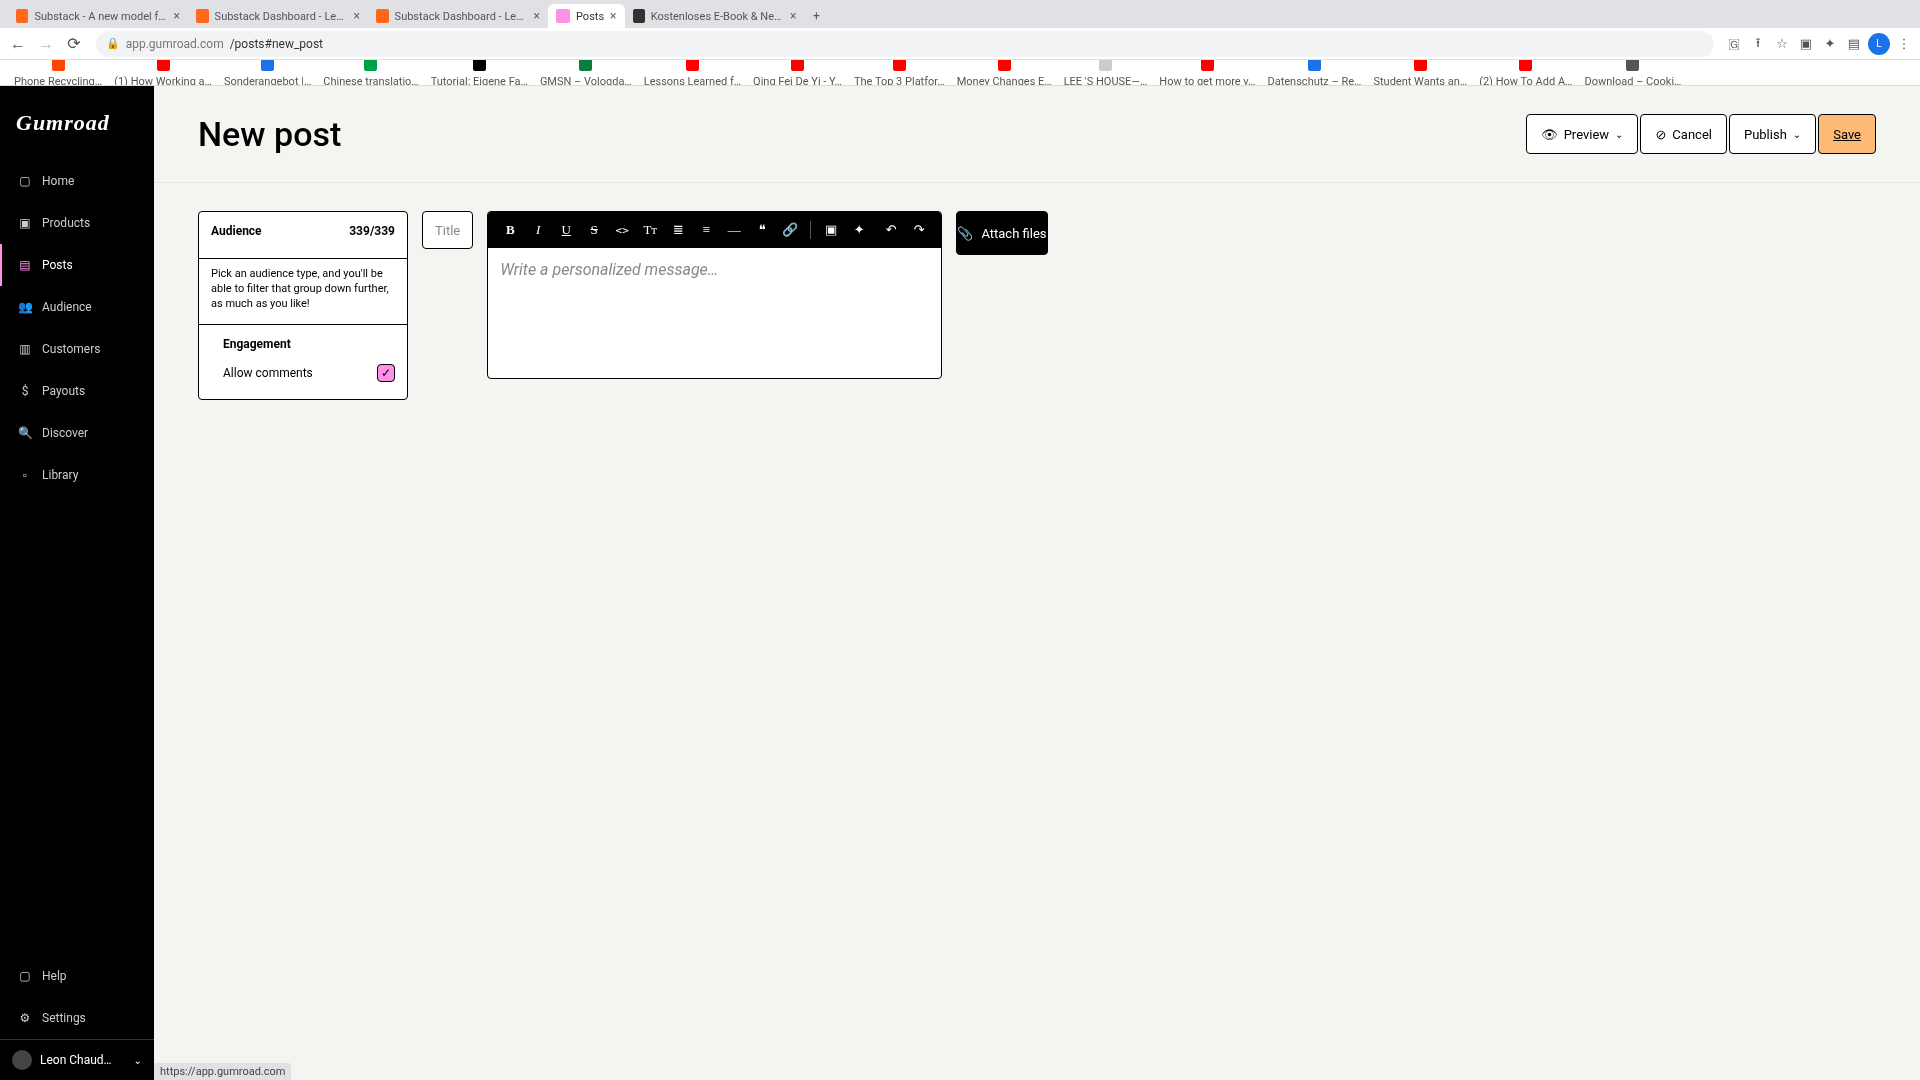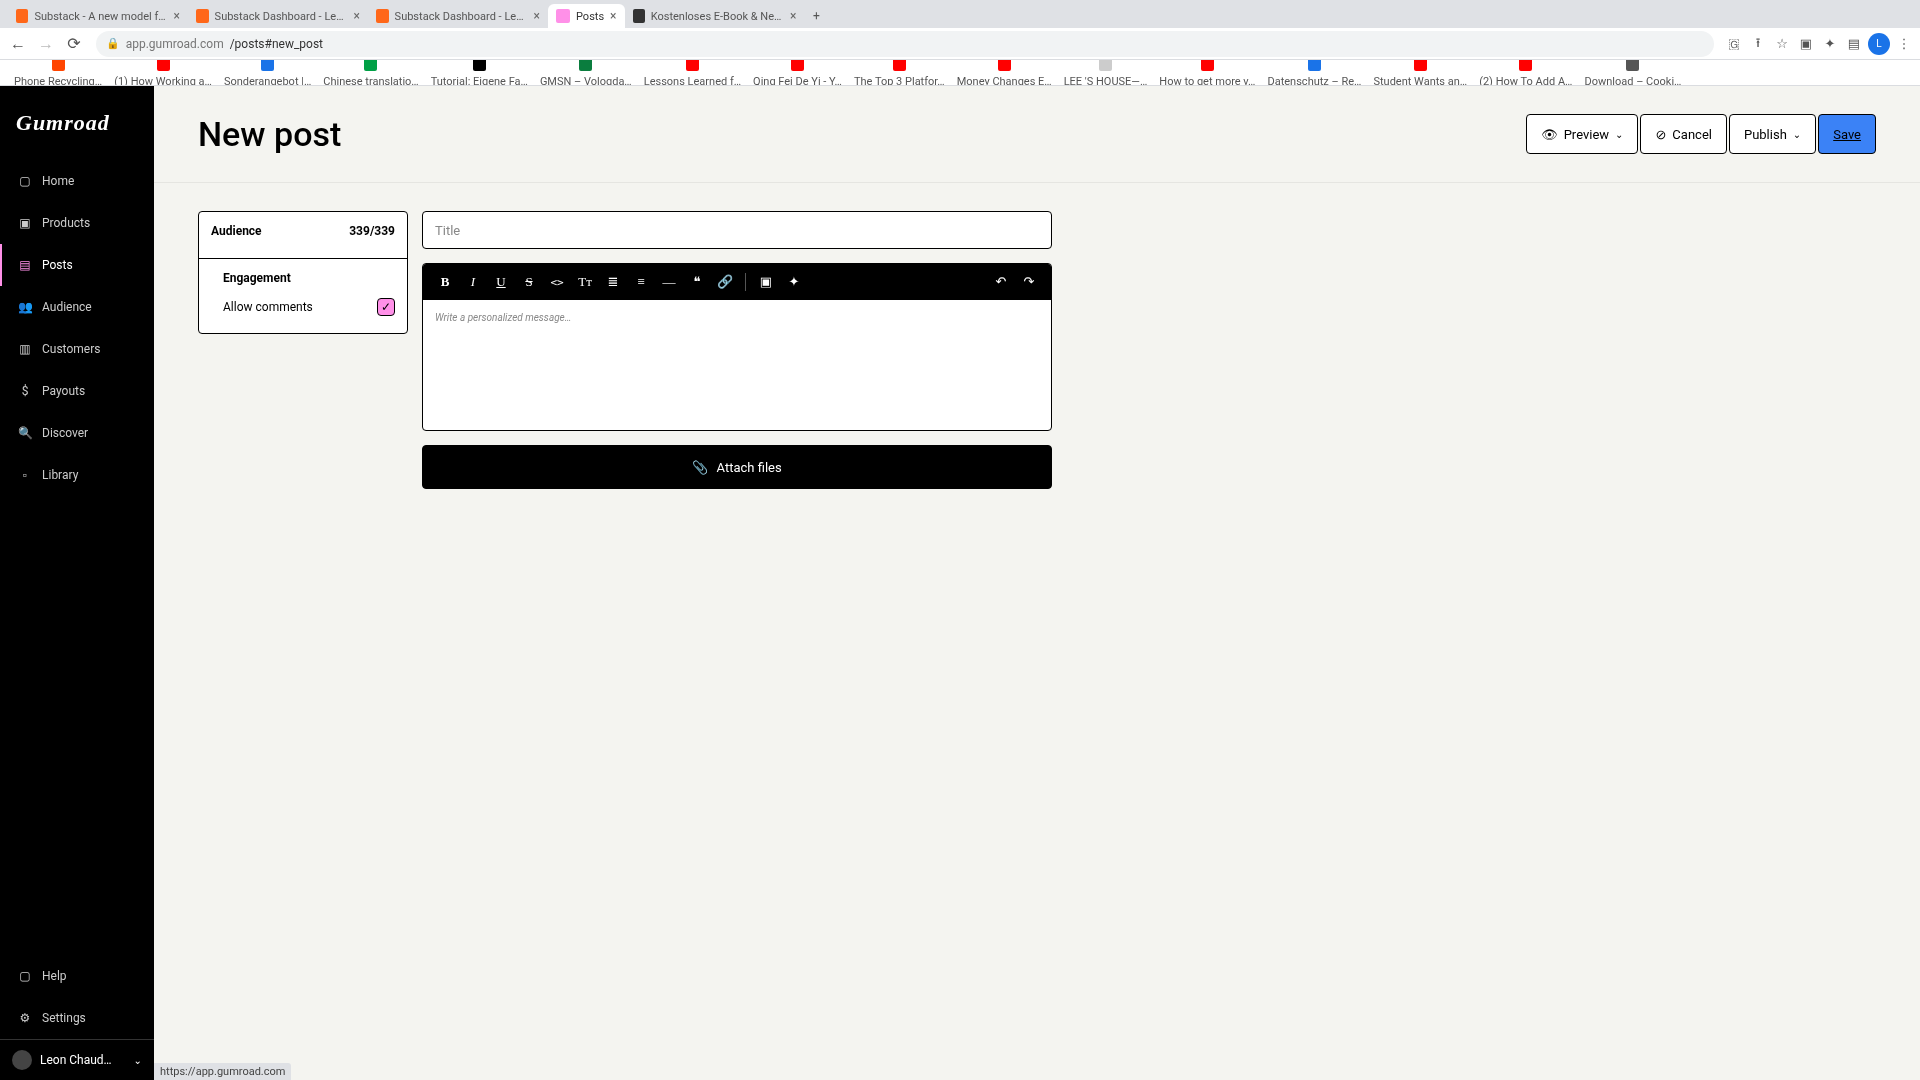--- a/index.html
+++ b/index.html
@@ -41,41 +41,41 @@
 .profile { display: flex; align-items: center; gap: 8px; padding: 10px 12px; font-size: 12px; color: #fff; border-top: 1px solid #333; }
 .profile .av { width: 20px; height: 20px; border-radius: 50%; background: #444; }
 .profile .chev { margin-left: auto; font-size: 10px; }
 
 .main { flex: 1 1 auto; background: #f4f4f0; display: flex; flex-direction: column; min-width: 0; position: relative; }
 .top { display: flex; align-items: center; padding: 28px 44px; border-bottom: 1px solid #e5e5e1; gap: 2px; }
 .pagetitle { font-size: 34px; font-weight: 500; color: #000; }
 .top .fill { flex: 1 1 auto; }
 .btn { height: 40px; display: flex; align-items: center; gap: 6px; padding: 0 14px; border: 1px solid #000; border-radius: 4px; background: #fff; font-size: 13px; color: #000; }
 .btn .chev { font-size: 10px; }
-.btn.save { background: #3b82f6; border-color: #000; text-decoration: underline; }
+.btn.save { background: #fdba74; border-color: #000; text-decoration: underline; }
 .btn .bicon { font-size: 13px; }
 
 .content { padding: 28px 44px; display: flex; gap: 14px; align-items: flex-start; }
 .panel { width: 210px; border: 1px solid #000; border-radius: 4px; background: #fff; overflow: hidden; }
 .panel .sect { padding: 12px 12px; }
 .row-head { display: flex; justify-content: space-between; font-size: 12px; font-weight: 700; margin-bottom: 8px; }
 .opt { display: flex; justify-content: space-between; align-items: center; font-size: 12px; padding: 5px 0; color: #000; }
 .radio { width: 16px; height: 16px; border: 1.5px solid #000; border-radius: 50%; background: #fff; }
 .help { font-size: 11px; color: #000; padding: 8px 12px 12px; border-top: 1px solid #000; line-height: 1.35; }
 .sect.engage { border-top: 1px solid #000; padding-left: 24px; }
 .check { width: 18px; height: 18px; border: 1.5px solid #000; border-radius: 4px; background: #ff90e8; display: flex; align-items: center; justify-content: center; font-size: 12px; color: #000; }
 
-.editor { width: 630px; display: flex; flex-direction: column; gap: 14px; }
+.editor { width: 630px; display: flex; flex-direction: row; gap: 14px; }
 .title-input { height: 38px; border: 1px solid #000; border-radius: 4px; background: #fff; padding: 0 12px; font-size: 13px; color: #888; display: flex; align-items: center; }
 .richbox { border: 1px solid #000; border-radius: 4px; background: #fff; overflow: hidden; }
 .toolbar { background: #000; height: 36px; display: flex; align-items: center; padding: 0 10px; gap: 4px; }
 .tbtn { width: 24px; height: 24px; display: flex; align-items: center; justify-content: center; color: #fff; font-size: 13px; font-family: Georgia, serif; border-radius: 3px; }
 .tsep { width: 1px; height: 18px; background: #555; margin: 0 4px; }
 .toolbar .fill { flex: 1 1 auto; }
-.editbody { min-height: 130px; padding: 12px; font-size: 10px; color: #888; font-style: italic; }
+.editbody { min-height: 130px; padding: 12px; font-size: 16px; color: #888; font-style: italic; }
 .attach { height: 44px; border: 1px solid #000; border-radius: 4px; background: #000; color: #fff; display: flex; align-items: center; justify-content: center; gap: 8px; font-size: 13px; }
 
 .status-url { position: absolute; left: 0; bottom: 0; background: #dfe1e5; font-size: 11px; color: #444; padding: 2px 6px; border-top-right-radius: 3px; }
 </style>
 </head>
 <body>
 
 <div class="tabbar">
   <div id="tabs-slot" style="display: flex;">
       <div class="tab">
@@ -271,20 +271,21 @@
     </div>
 
     <div class="content">
       <div class="panel">
         <div class="sect">
           <div class="row-head">
             <span>Audience</span>
             <span>339/339</span>
           </div>
         </div>
+        <div class="help">Pick an audience type, and you'll be able to filter that group down further, as much as you like!</div>
         <div class="sect engage">
           <div class="row-head">
               <span>Engagement</span>
             </div>
           <div class="opt">
             <span>Allow comments</span>
             <span class="check">✓</span>
           </div>
         </div>
       </div>

